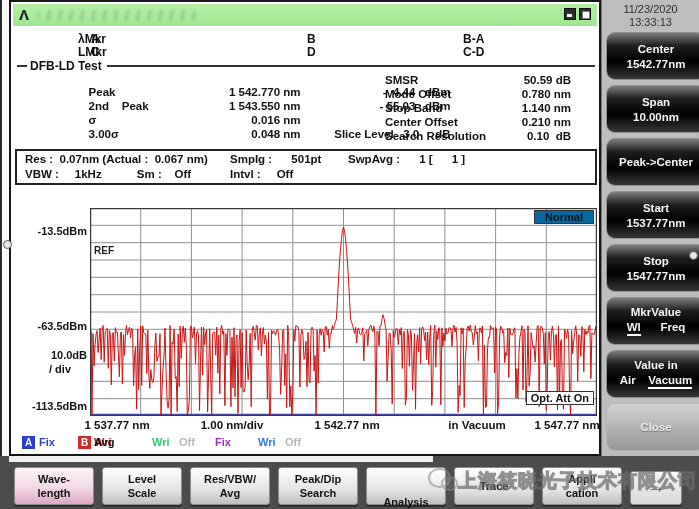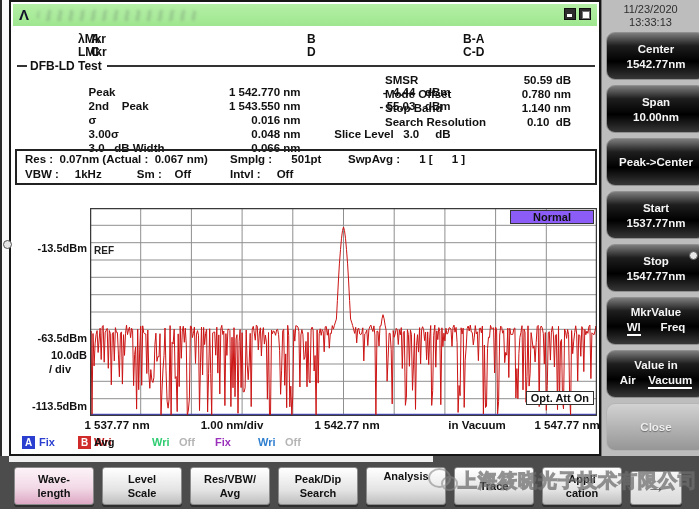--- a/index.html
+++ b/index.html
@@ -42,21 +42,21 @@
   .res-box{position:absolute;left:4px;top:147px;width:582px;height:36px;border:2px solid #222;box-sizing:border-box;
     font-size:11.5px;font-weight:bold;color:#111;padding:2px 0 0 8px;}
   .res-box .cell{display:inline-block;white-space:pre;vertical-align:top;}
   .res-box .c1{width:205px;} .res-box .c2{width:118px;}
   .res-box .line{height:15px;}
 
   
   .ylab{position:absolute;width:68px;text-align:right;font-size:11px;font-weight:bold;color:#111;left:8px;}
   .plot{position:absolute;left:79px;top:206px;width:507px;height:208px;}
   .plot svg{position:absolute;left:0;top:0;}
-  .mode-box{position:absolute;right:3px;top:2px;border:1px solid #333;background:#8b5cf6;padding:0 22px;font-size:11px;font-weight:bold;color:#111;z-index:3;}
+  .mode-box{position:absolute;right:3px;top:2px;border:1px solid #333;background:#0369a1;padding:0 10px;font-size:11px;font-weight:bold;color:#111;z-index:3;}
   .ref-marker{position:absolute;left:4px;top:37px;font-size:10px;font-weight:bold;color:#222;z-index:3;}
   .att-box{position:absolute;right:3px;bottom:11px;border:1px solid #333;background:#fff;padding:0 4px;font-size:11px;font-weight:bold;color:#111;z-index:3;}
   .xlab{position:absolute;top:417px;transform:translateX(-50%);font-size:11.5px;font-weight:bold;color:#111;white-space:pre;}
 
   .legend{position:absolute;left:0px;top:434px;width:100%;height:16px;font-size:11px;font-weight:bold;}
   .legend span{position:absolute;white-space:pre;}
   .badge{display:inline-block;width:13px;height:13px;text-align:center;line-height:13px;color:#fff;font-size:10px;}
   .b-blue{background:#2a3fd0;} .b-red{background:#d02a2a;}
   .u-black{border-bottom:2px solid #111;padding-bottom:0px;}
 
@@ -135,51 +135,51 @@
       </div>
       <div class="row">
         <span class="lab">2nd    Peak</span><span class="v1">1 543.550 nm</span><span class="v2">- 55.03   dBm</span>
       </div>
       <div class="row">
         <span class="lab">σ</span><span class="v1">0.016 nm</span><span class="v2"></span>
       </div>
       <div class="row">
         <span class="lab">3.00σ</span><span class="v1">0.048 nm</span><span class="v2">Slice Level   3.0     dB</span>
       </div>
-      <div class="row">
-        <span class="lab">3.0   dB Width</span><span class="v1">0.066 nm</span><span class="v2"></span>
-      </div>
     </div>
 
     <div class="dfb-right">
       <div class="row">
         <span class="lab">SMSR</span><span class="val">50.59 dB</span>
       </div>
       <div class="row">
         <span class="lab">Mode Offset</span><span class="val">0.780 nm</span>
       </div>
       <div class="row">
         <span class="lab">Stop Band</span><span class="val">1.140 nm</span>
+      </div>
+      <div class="row">
+        <span class="lab">Center Offset</span><span class="val">0.210 nm</span>
       </div>
       <div class="row">
         <span class="lab">Search Resolution</span><span class="val">0.10  dB</span>
       </div>
     </div>
 
     <div class="res-box">
       <div class="line">
         <span class="cell c1">Res :  0.07nm (Actual :  0.067 nm)</span><span class="cell c2">Smplg :      501pt</span><span class="cell">SwpAvg :      1 [      1 ]</span>
       </div>
       <div class="line">
         <span class="cell c1">VBW :     1kHz           Sm :    Off</span><span class="cell c2">Intvl :     Off</span>
       </div>
     </div>
 
-    <div class="ylab" style="top:240px">-13.5dBm</div>
-    <div class="ylab" style="top:330px">-63.5dBm</div>
+    <div class="ylab" style="top:223px">-13.5dBm</div>
+    <div class="ylab" style="top:318px">-63.5dBm</div>
     <div class="ylab" style="top:347px">10.0dB</div>
     <div class="ylab" style="top:361px;text-align:left;padding-left:30px;box-sizing:border-box;">/ div</div>
     <div class="ylab" style="top:398px">-113.5dBm</div>
 
     <div class="plot">
       <svg id="trace-svg" width="507" height="208" viewBox="0 0 507 208">
           <g stroke="#8f8f8f" stroke-width="1">
             <line x1="0.0" y1="0" x2="0.0" y2="208"></line>
             <line x1="50.7" y1="0" x2="50.7" y2="208"></line>
             <line x1="101.4" y1="0" x2="101.4" y2="208"></line>
@@ -289,21 +289,21 @@
           <div>Scale</div>
       </div>
       <div class="fkey">
         <div>Res/VBW/</div>
           <div>Avg</div>
       </div>
       <div class="fkey">
         <div>Peak/Dip</div>
           <div>Search</div>
       </div>
-      <div class="fkey" style="padding-top:1px">
+      <div class="fkey" style="padding-top:27px">
         <div>Analysis</div>
       </div>
       <div class="fkey" style="padding-top:11px">
         <div>Trace</div>
       </div>
       <div class="fkey">
         <div>Appli</div>
           <div>cation</div>
       </div>
       <div class="fkey-arrow">

